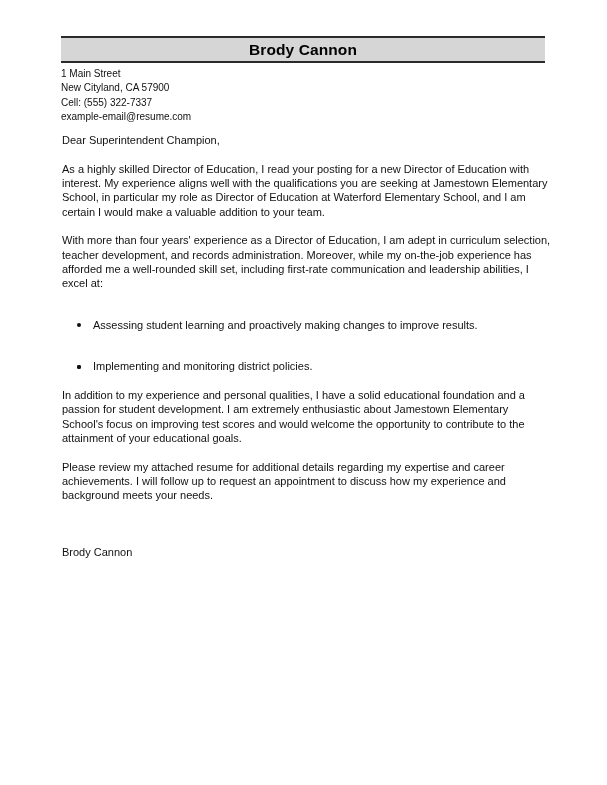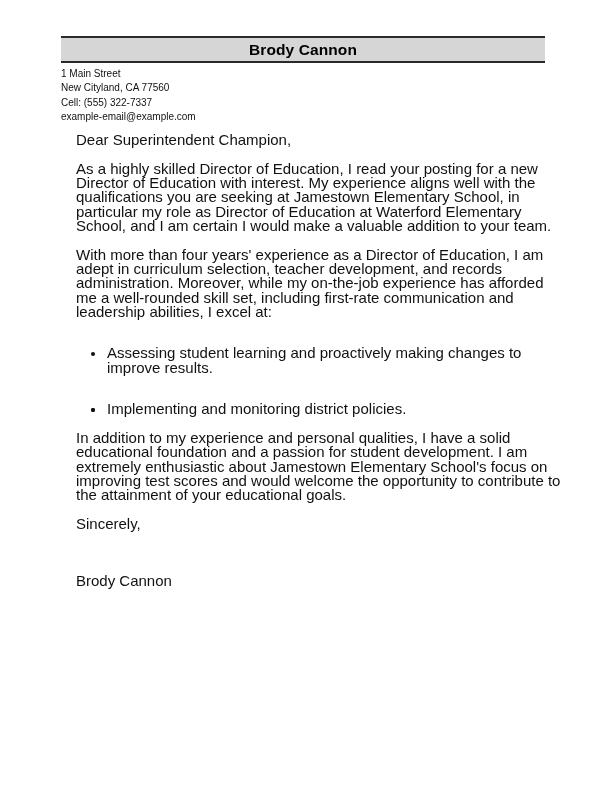--- a/index.html
+++ b/index.html
@@ -45,24 +45,24 @@
       left: 61px;
       width: 484px;
       top: 67px;
       text-align: left;
       font-size: 10px;
       line-height: 14.4px;
     }
     .contact div { white-space: nowrap; }
     .body-text {
       position: absolute;
-      left: 76px;
+      left: 62px;
       top: 133px;
       width: 490px;
-      font-size: 15px;
+      font-size: 11px;
       line-height: 14.35px;
     }
     .body-text p {
       margin: 0 0 14.35px 0;
     }
     .bullets {
       list-style: none;
       margin: 0 0 14.35px 0;
       padding: 0;
     }
@@ -87,23 +87,23 @@
 <body>
 
 <div class="page">
 
   <div class="header-bar">
     <span class="name">Brody Cannon</span>
   </div>
 
   <div class="contact">
     <div>1 Main Street</div>
-    <div>New Cityland, CA 77560</div>
+    <div>New Cityland, CA 57900</div>
     <div>Cell: (555) 322-7337</div>
-    <div>example-email@example.com</div>
+    <div>example-email@resume.com</div>
   </div>
 
   <div class="body-text">
     <p>Dear Superintendent Champion,</p>
     <p>As a highly skilled Director of Education, I read your posting for a new Director of Education with interest. My experience aligns well with the qualifications you are seeking at Jamestown Elementary School, in particular my role as Director of Education at Waterford Elementary School, and I am certain I would make a valuable addition to your team.</p>
     <p>With more than four years' experience as a Director of Education, I am adept in curriculum selection, teacher development, and records administration. Moreover, while my on-the-job experience has afforded me a well-rounded skill set, including first-rate communication and leadership abilities, I excel at:</p>
 
     <ul class="bullets">
       <li>
         <span class="dot"></span>
@@ -112,18 +112,18 @@
       <li>
         <span class="dot"></span>
       </li>
       <li>
         <span class="dot"></span>
         <span>Implementing and monitoring district policies.</span>
       </li>
     </ul>
 
     <p>In addition to my experience and personal qualities, I have a solid educational foundation and a passion for student development. I am extremely enthusiastic about Jamestown Elementary School's focus on improving test scores and would welcome the opportunity to contribute to the attainment of your educational goals.</p>
-    <p class="closing">Sincerely,</p>
+    <p>Please review my attached resume for additional details regarding my expertise and career achievements. I will follow up to request an appointment to discuss how my experience and background meets your needs.</p>
     <div class="sig-gap"></div>
     <p>Brody Cannon</p>
   </div>
 
 </div>
 
 </body></html>

